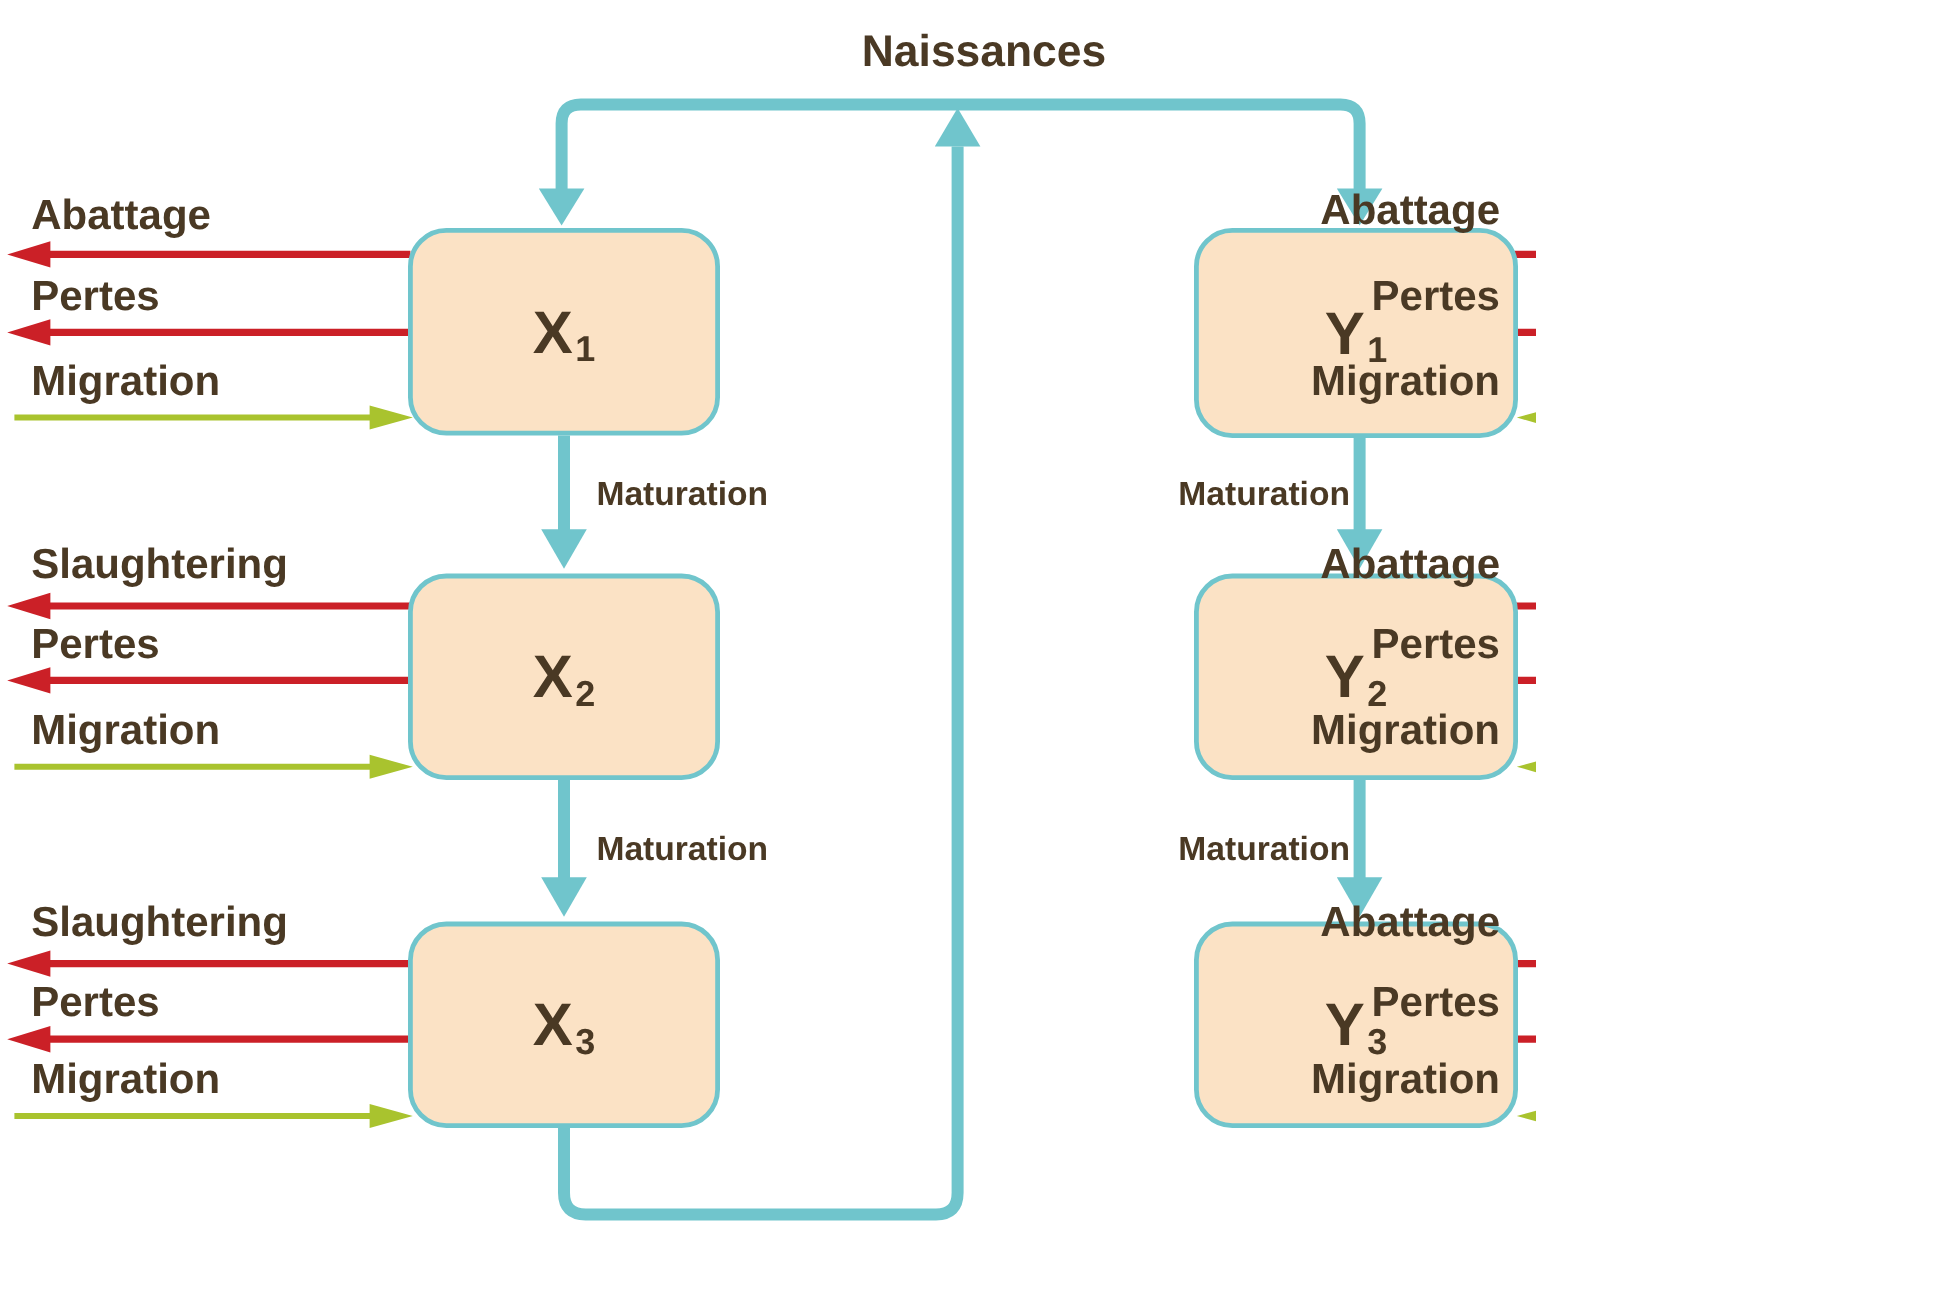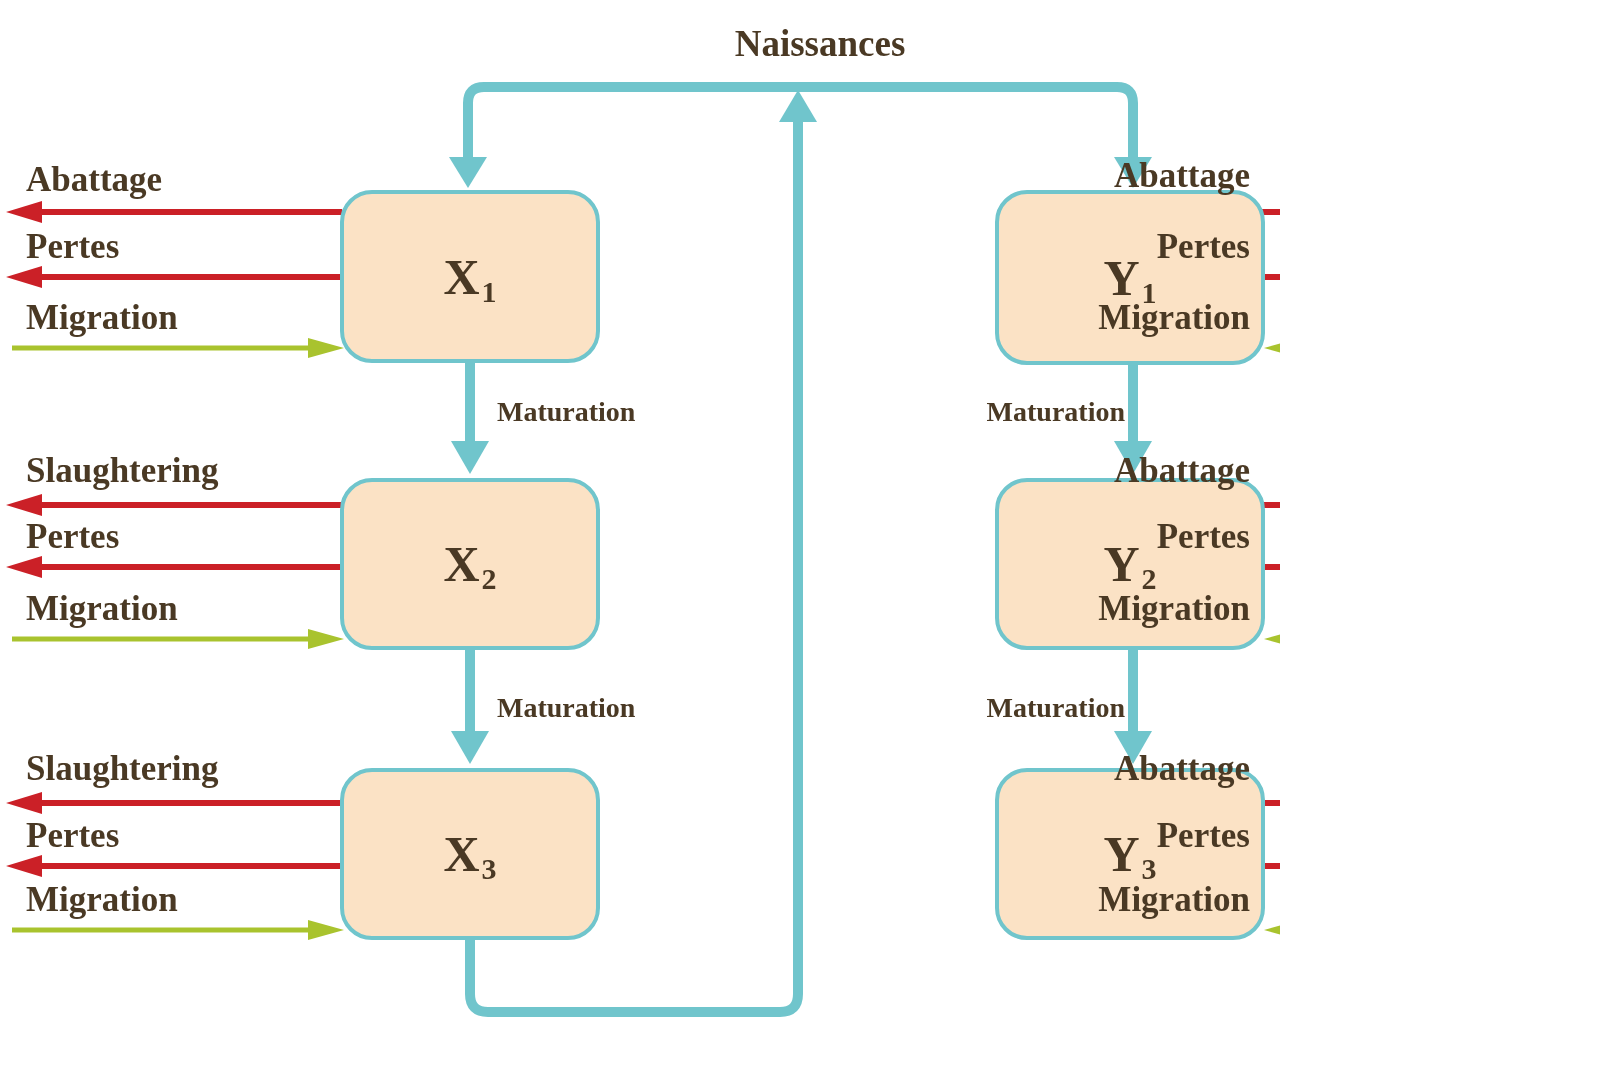--- a/index.html
+++ b/index.html
@@ -1,21 +1,21 @@
 <!DOCTYPE html>
 <html style="--teal: #70C5CC; --peach: #FBE2C5; --red: #CB2027; --green: #A9C32E; --ink: #4A3924; --bg: #FFFFFF;"><head>
 <meta charset="utf-8">
 <style>
   :root{
     --teal:#70C5CC; --peach:#FBE2C5; --red:#CB2027; --green:#A9C32E; --ink:#4A3924; --bg:#FFFFFF;
   }
   html,body{margin:0;padding:0;background:var(--bg);}
   .stage{
     position:relative; width:1280px; height:1080px; background:var(--bg);
-    font-family:Liberation Serif, serif; color:var(--ink);
+    font-family:Liberation Sans, sans-serif; color:var(--ink);
     overflow:hidden;
   }
   svg.wires{position:absolute; left:0; top:0; width:1616px; height:1080px; display:block;}
   .tline{stroke:var(--teal); stroke-width:10; fill:none;}
   .tfill{fill:var(--teal);}
   .rline{stroke:var(--red); stroke-width:6; fill:none;}
   .rfill{fill:var(--red);}
   .gline{stroke:var(--green); stroke-width:5; fill:none;}
   .gfill{fill:var(--green);}
   .box{

